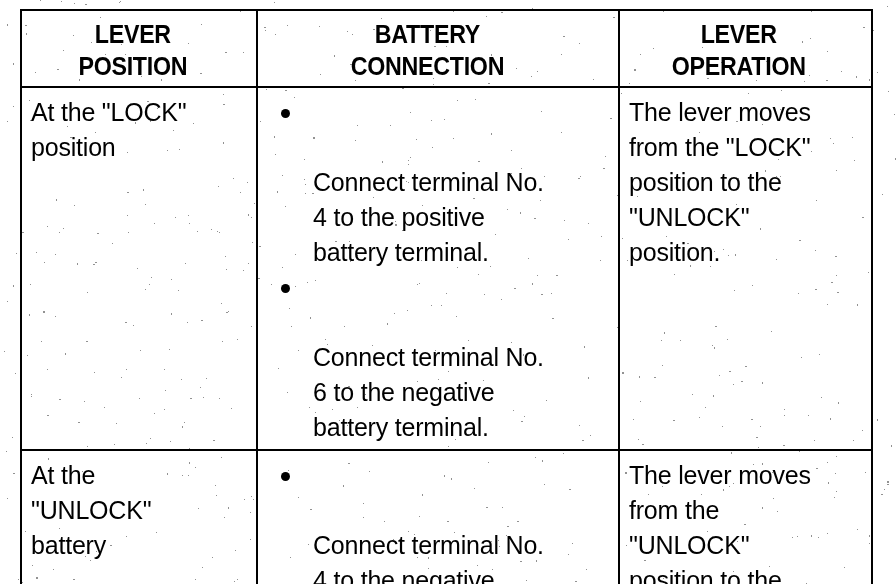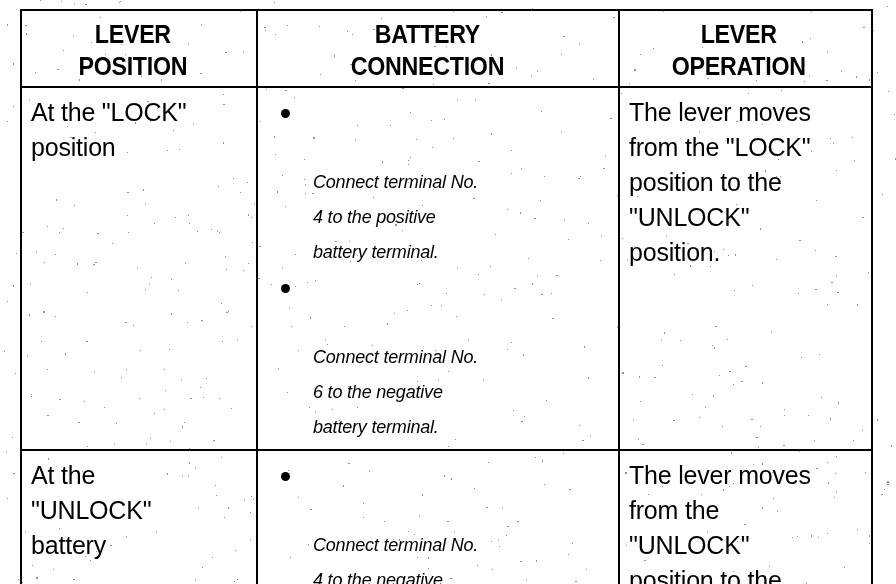--- a/index.html
+++ b/index.html
@@ -81,26 +81,25 @@
   }
 
   ul.bullets {
     margin: 0;
     padding: 0;
     list-style: none;
   }
   ul.bullets > li {
     position: relative;
     padding-left: 46px;
-    font-size: 18px;
+    font-size: 25px;
     line-height: 35px;
     letter-spacing: -0.2px;
     white-space: pre-line;
     margin: 0 0 0 0;
-    font-style: italic;
   }
   ul.bullets > li .dot {
     position: absolute;
     left: 14px;
     top: 14px;
     width: 9px;
     height: 9px;
     background: #000;
     border-radius: 50%;
   }

